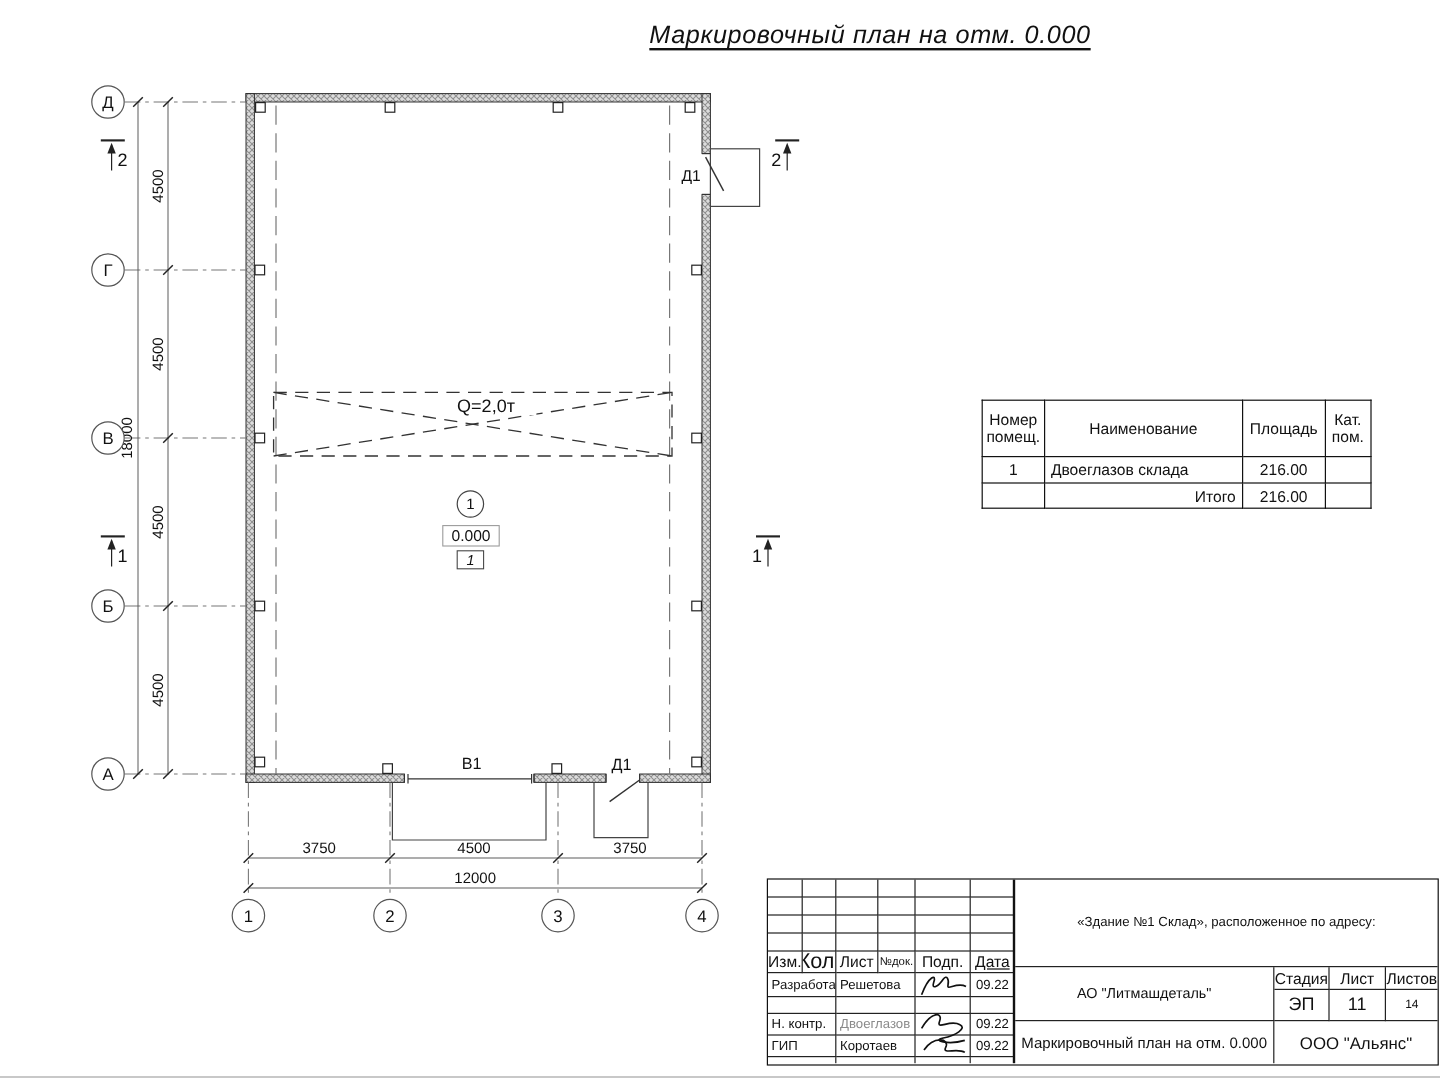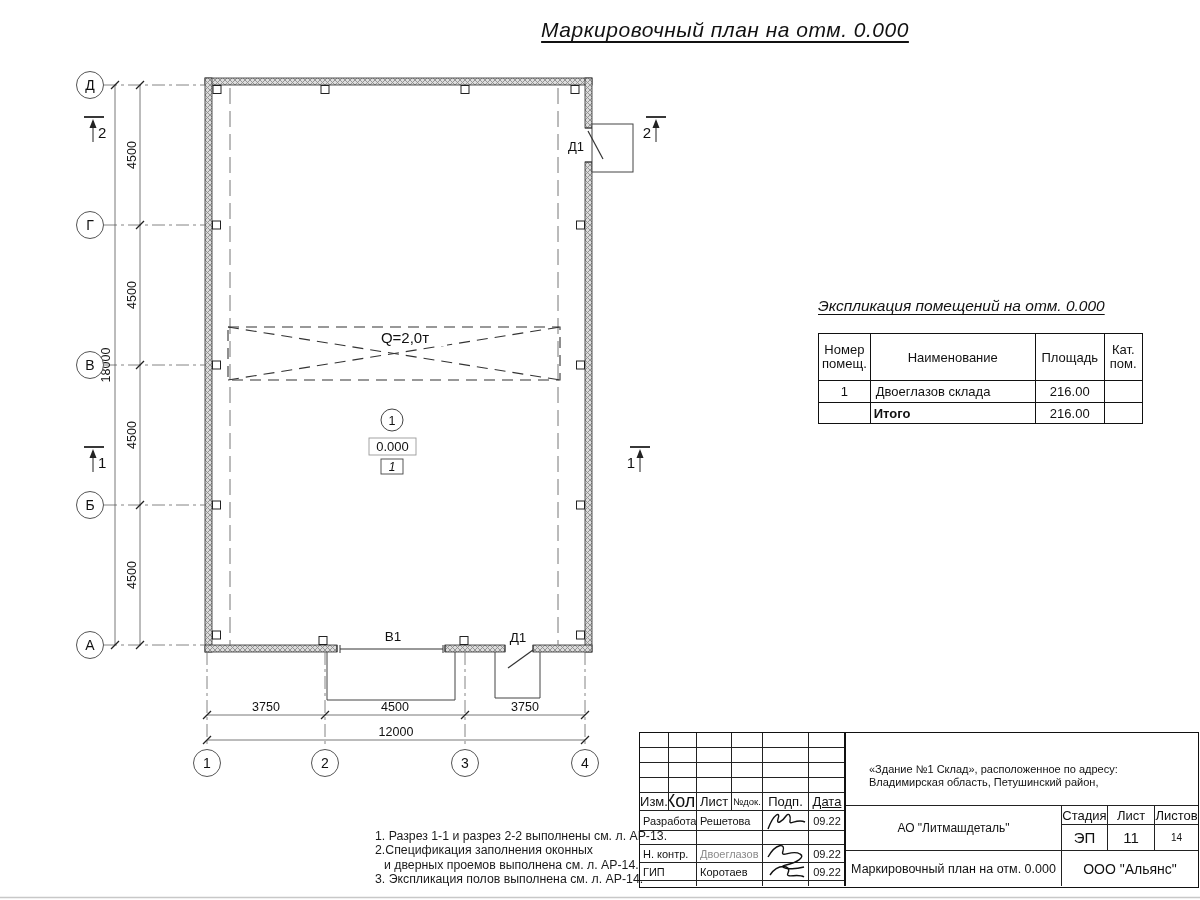--- a/index.html
+++ b/index.html
@@ -9,21 +9,21 @@
   
   #main-title{left:430px;top:18px;width:590px;text-align:center;font-style:italic;
     font-size:21px;letter-spacing:.5px;text-decoration:underline;text-underline-offset:4px;}
   #expl-title{left:818px;top:297px;width:300px;font-style:italic;font-size:15.5px;
     text-decoration:underline;text-underline-offset:3px;white-space:nowrap;}
   
   #expl-table{left:818px;top:333px;border-collapse:collapse;table-layout:fixed;}
   #expl-table td{border:1.4px solid #111;font-size:13px;text-align:center;padding:0 3px;
     overflow:hidden;}
   #expl-table .name{text-align:left;padding-left:5px;}
-  #expl-table .itogo{text-align:left;padding-right:5px;font-weight:bold;}
+  #expl-table .itogo{text-align:right;padding-right:5px;}
   
   #notes{left:375px;top:829px;width:300px;font-size:12.3px;line-height:14.4px;color:#1a1a1a;}
   #notes .ind{padding-left:9px;}
   
   #stamp{left:639px;top:732px;width:560px;height:156px;border:1.6px solid #111;
     box-sizing:border-box;}
   #stamp .cell{position:absolute;box-sizing:border-box;border-right:1px solid #222;
     border-bottom:1px solid #222;font-size:11px;overflow:hidden;}
   #stamp .nob{border-bottom:none;}
   #stamp .nor{border-right:none;}
@@ -208,21 +208,20 @@
       <line x1="533" y1="645" x2="533" y2="652" stroke-width="0.9"></line>
       <line x1="533" y1="650" x2="508" y2="668" stroke-width="1.2"></line>
     </g>
     <text x="518" y="642" text-anchor="middle" font-size="13.5">Д1</text>
 
     <path d="M327,652 L327,700 L455,700 L455,652" fill="none" stroke="#444" stroke-width="1"></path>
     <path d="M495,652 L495,698 L540,698 L540,652" fill="none" stroke="#444" stroke-width="1"></path>
   </svg>
 
   <div class="abs" id="main-title">Маркировочный план на отм. 0.000</div>
-  <div class="abs" id="expl-title">Экспликация помещений на отм. 0.000</div>
 
   <table class="abs" id="expl-table" cellspacing="0">
     <tbody>
         <tr style="height:47px;">
       <td style="width:44px;line-height:14px;">Номер помещ.</td>
       <td style="width:158px;">Наименование</td>
       <td style="width:62px;">Площадь</td>
       <td style="width:31px;line-height:14px;">Кат. пом.</td>
     </tr>
     <tr style="height:22px;">
@@ -233,26 +232,20 @@
     </tr>
     <tr style="height:21px;">
       <td></td>
       <td class="itogo">Итого</td>
       <td>216.00</td>
       <td></td>
     </tr>
   </tbody>
     </table>
 
-  <div class="abs" id="notes">
-    <div>1. Разрез 1-1 и разрез 2-2 выполнены см. л. АР-13.</div>
-    <div>2.Спецификация заполнения оконных</div>
-    <div class="ind">и дверных проемов выполнена см. л. АР-14.</div>
-    <div>3. Экспликация полов выполнена см. л. АР-14.</div>
-  </div>
 
   <div class="abs" id="stamp">
 
     <div class="cell" style="left:0;top:0;width:29px;height:15px;"></div>
     <div class="cell" style="left:29px;top:0;width:28px;height:15px;"></div>
     <div class="cell" style="left:57px;top:0;width:35px;height:15px;"></div>
     <div class="cell" style="left:92px;top:0;width:31px;height:15px;"></div>
     <div class="cell" style="left:123px;top:0;width:46px;height:15px;"></div>
     <div class="cell nor" style="left:169px;top:0;width:36px;height:15px;"></div>
     <div class="cell" style="left:0;top:15px;width:29px;height:15px;"></div>
@@ -310,23 +303,22 @@
       <path d="M4,20 C10,4 17,2 14,10 C12,16 18,13 22,7 C25,3 27,7 26,12 C25,17 33,9 41,13" fill="none" stroke="#111" stroke-width="1.4"></path>
     </svg>
     <svg class="abs" style="left:122px;top:108px;" width="48" height="44" viewBox="0 0 48 44">
       <path d="M6,16 C14,2 24,2 21,10 C18,18 30,8 38,13 C44,16 34,22 24,24 C14,26 28,30 42,26" fill="none" stroke="#111" stroke-width="1.4"></path>
       <path d="M8,34 C16,22 30,24 26,32 C23,38 36,32 42,36" fill="none" stroke="#111" stroke-width="1.4"></path>
     </svg>
 
     <div class="abs" id="vdivider"></div>
 
     <div class="cell nor" style="left:206px;top:25px;width:352px;height:48px;">
-      <div style="text-align:left;font-size:11px;line-height:13px;padding-top:5px;padding-left:23px;">
+      <div style="text-align:center;font-size:11px;line-height:13px;padding-top:5px;">
         <div>«Здание №1 Склад», расположенное по адресу:</div>
-        <div>Владимирская область, Петушинский район,</div>
       </div>
     </div>
     <div class="cell ctr" style="left:206px;top:73px;width:216px;height:45px;font-size:12px;">АО "Литмашдеталь"</div>
     <div class="cell nob" style="left:206px;top:118px;width:216px;height:35px;">
       <div class="ctr" style="width:100%;height:100%;display:flex;font-size:12.5px;">Маркировочный план на отм. 0.000</div>
     </div>
     <div class="cell ctr" style="left:422px;top:73px;width:46px;height:19px;font-size:13px;">Стадия</div>
     <div class="cell ctr" style="left:468px;top:73px;width:47px;height:19px;font-size:13px;">Лист</div>
     <div class="cell ctr nor" style="left:515px;top:73px;width:43px;height:19px;font-size:13px;">Листов</div>
     <div class="cell ctr" style="left:422px;top:92px;width:46px;height:26px;font-size:15px;">ЭП</div>

